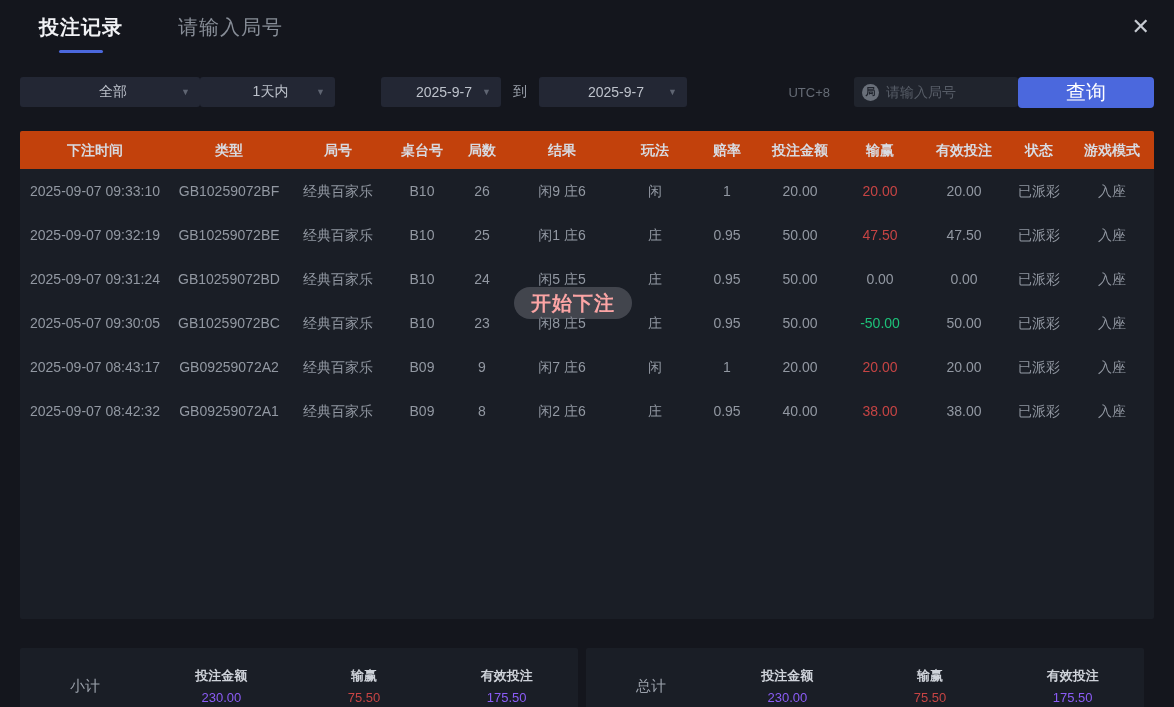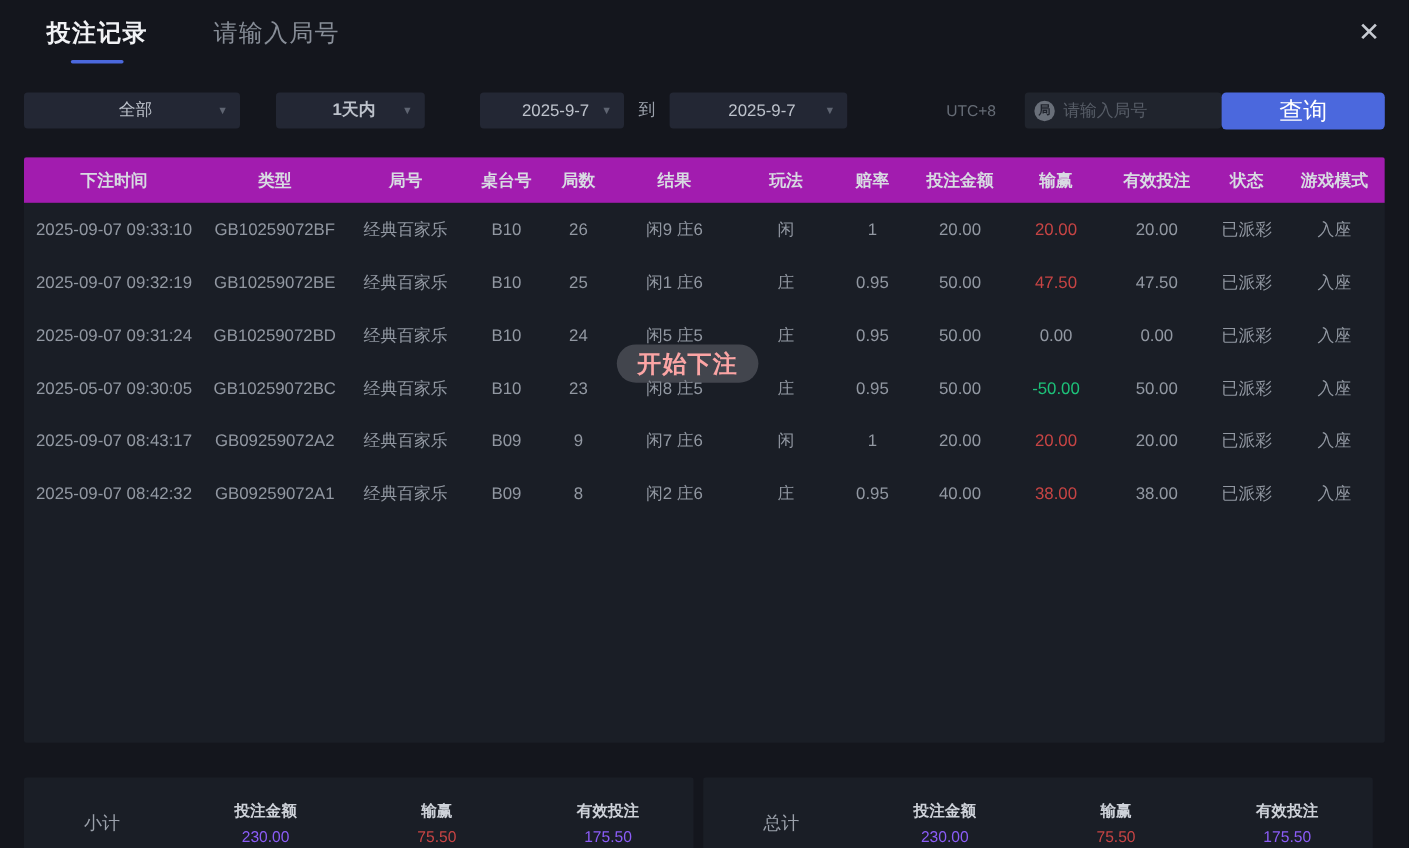--- a/index.html
+++ b/index.html
@@ -21,35 +21,35 @@
   .tab .underline{height:3px;width:44px;border-radius:2px;margin:9px auto 0 auto;background:transparent;}
   .tab.active .underline{background:var(--accent);}
   .close-btn{margin-left:auto;color:#c6cad1;font-size:22px;line-height:22px;cursor:pointer;padding:2px 4px;font-weight:300;}
 
   
   .filter-row{display:flex;align-items:center;margin:24px 20px 0 20px;height:30px;}
   .select{position:relative;display:flex;align-items:center;height:30px;background:#232734;border-radius:3px;color:#bdc2cb;font-size:14px;cursor:pointer;padding-left:12px;}
   .select .value{flex:1;text-align:center;padding-right:6px;}
   .select .caret{position:absolute;right:10px;font-size:9px;color:#5f6572;}
   .sel-type{width:180px;}
-  .sel-range{width:124px;margin-left:30px;font-weight:bold;}
+  .sel-range{width:135px;}
   .sel-date{width:120px;margin-left:46px;}
   .to-label{margin:0 12px;color:#9ba1ab;font-size:14px;}
   .sel-date2{width:148px;margin-left:0;}
   .utc{margin-left:auto;color:#666c76;font-size:13px;}
   .search-box{display:flex;align-items:center;width:164px;height:30px;margin-left:24px;background:#20242d;border-radius:3px;padding:0 8px;}
   .search-box .circle-icon{flex:0 0 auto;width:17px;height:17px;border-radius:50%;background:#696f79;color:#20242d;font-size:10px;font-weight:bold;display:flex;align-items:center;justify-content:center;margin-right:7px;}
   .search-box input{background:transparent;border:none;outline:none;color:#c3c8d0;font-size:14px;width:100%;font-family:inherit;}
   .search-box input::placeholder{color:#575d67;}
   .query-btn{margin-left:0;width:136px;height:31px;background:var(--accent);border:none;border-radius:4px;color:#ffffff;font-size:20px;cursor:pointer;font-family:inherit;}
 
   
   .table{position:relative;margin:24px 20px 0 20px;width:1134px;height:488px;background:#1a1e26;border-radius:2px;overflow:hidden;}
   .grid-cols{display:grid;grid-template-columns:150px 118px 100px 68px 52px 108px 78px 66px 80px 80px 88px 62px 84px;}
-  .thead{background:#a21caf;height:38px;}
+  .thead{background:#c2410c;height:38px;}
   .th{font-size:14px;font-weight:bold;color:#d8dbe2;line-height:38px;text-align:center;white-space:nowrap;}
   .tr{height:44px;}
   .td{font-size:14px;color:#9298a2;line-height:44px;text-align:center;white-space:nowrap;overflow:hidden;}
   .td.win{color:var(--win-red);}
   .td.loss{color:var(--loss-green);}
 
   
   .toast{position:absolute;left:514px;top:287px;height:32px;padding:0 17px;border-radius:16px;background:rgba(116,118,126,0.45);color:#fca5a5;font-size:20px;font-weight:bold;display:flex;align-items:center;letter-spacing:1px;}
 
   

